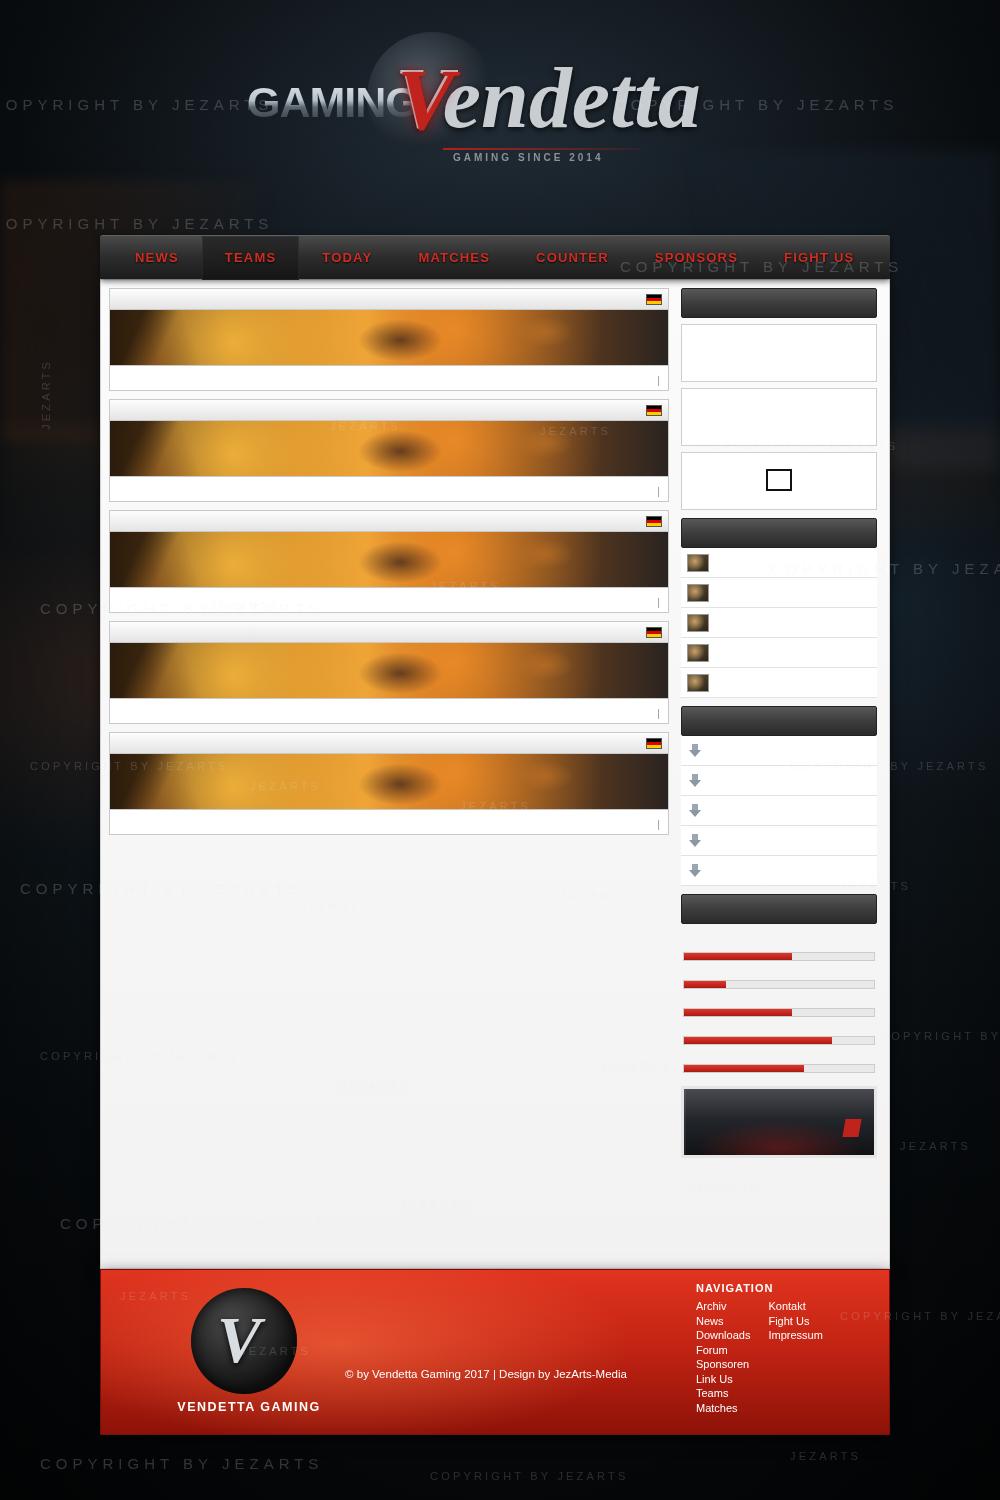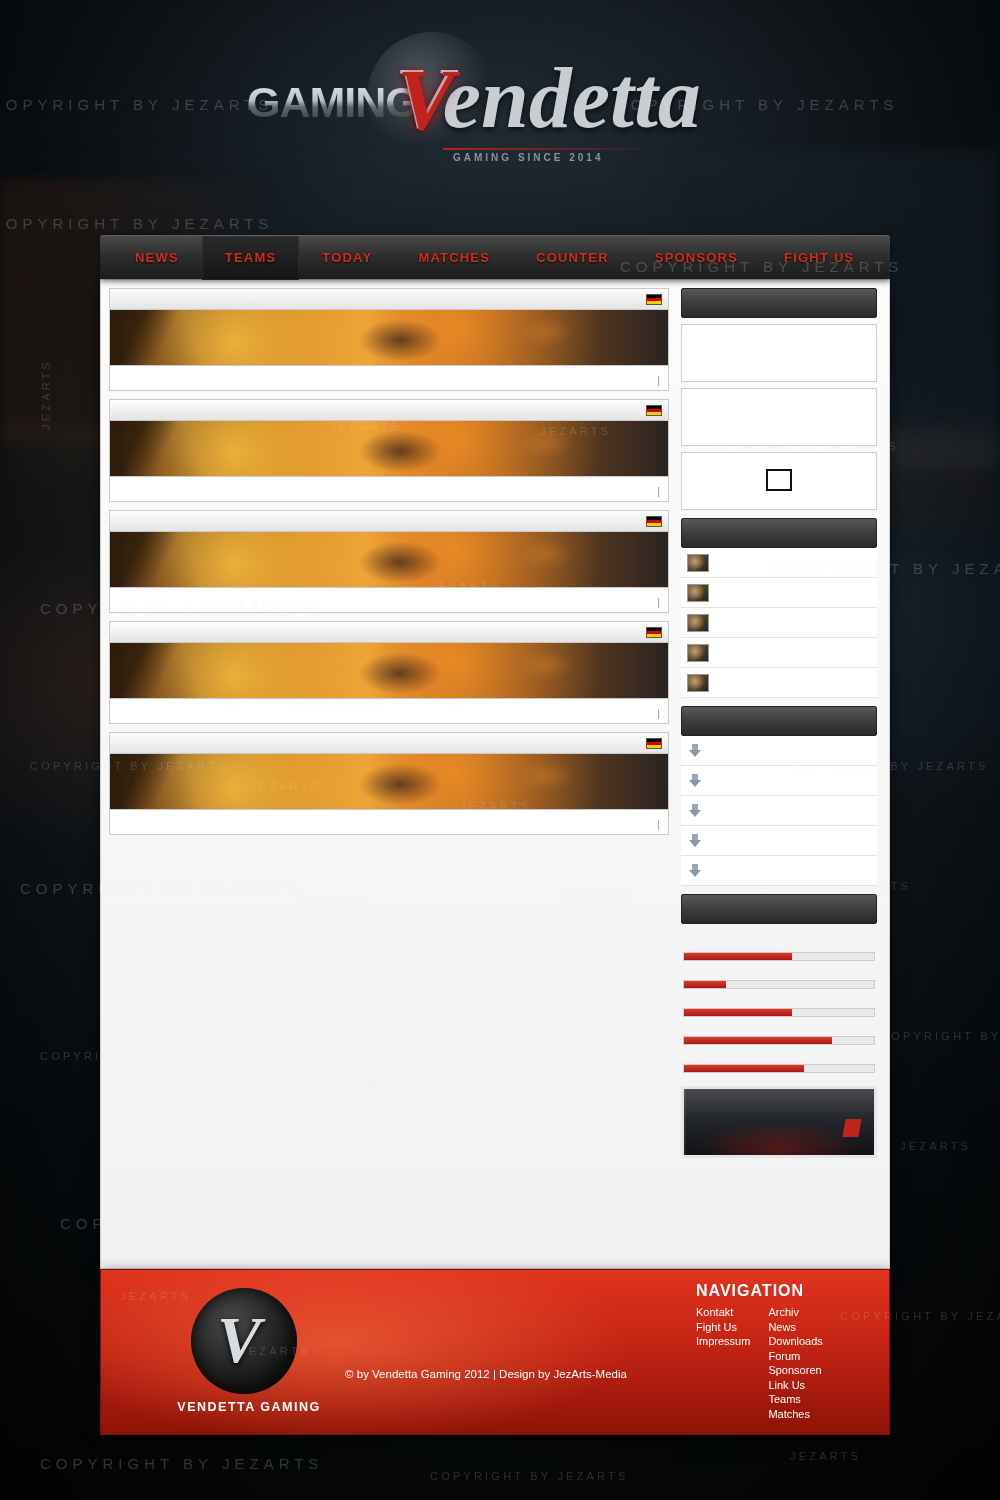--- a/index.html
+++ b/index.html
@@ -258,21 +258,21 @@
     color:#fff; font-size:11.5px;
   }
   .f-counter {
     position:absolute; left:210px; top:124px; width:350px; height:22px;
     background: linear-gradient(180deg,#8e1208,#6d0c05);
     display:flex; align-items:center; border:1px solid #6a0d05;
   }
   .f-counter .lbl { width:86px; color:#f0c9c4; font-size:10.5px; font-weight:bold; letter-spacing:1px; padding-left:8px;}
   .f-counter .val { flex:1; text-align:center; color:#fff; font-size:10.5px; }
   .f-nav { position:absolute; left:595px; top:12px; width:190px; }
-  .f-nav-title { color:#fff; font-size:16px; font-weight:bold; letter-spacing:1px; margin-bottom:6px; }
+  .f-nav-title { color:#fff; font-size:11px; font-weight:bold; letter-spacing:1px; margin-bottom:6px; }
   .f-nav-cols { display:flex; gap:18px; }
   .f-nav-col { display:flex; flex-direction:column; gap:2.5px; }
   .f-nav-link { color:#fff; font-size:11px; text-decoration:none; cursor:pointer; }
 </style>
 </head>
 <body>
 
 <div id="page">
   <div class="bgstreak s1"></div>
   <div class="bgstreak s2"></div>
@@ -511,38 +511,38 @@
         </div>
       </div>
   </div>
 
   <div id="footer">
     <div class="f-logo">
       <div class="f-orb"></div>
       <div class="f-v">V</div>
       <div class="f-name">VENDETTA GAMING</div>
     </div>
-    <div class="f-copy">© by Vendetta Gaming 2012 | Design by JezArts-Media</div>
+    <div class="f-copy">© by Vendetta Gaming 2017 | Design by JezArts-Media</div>
     <div class="f-nav">
       <div class="f-nav-title">NAVIGATION</div>
       <div class="f-nav-cols">
-        <div class="f-nav-col" id="fcol2">
-            <a class="f-nav-link">Kontakt</a>
-            <a class="f-nav-link">Fight Us</a>
-            <a class="f-nav-link">Impressum</a>
-          </div>
         <div class="f-nav-col" id="fcol1">
             <a class="f-nav-link">Archiv</a>
             <a class="f-nav-link">News</a>
             <a class="f-nav-link">Downloads</a>
             <a class="f-nav-link">Forum</a>
             <a class="f-nav-link">Sponsoren</a>
             <a class="f-nav-link">Link Us</a>
             <a class="f-nav-link">Teams</a>
             <a class="f-nav-link">Matches</a>
+          </div>
+        <div class="f-nav-col" id="fcol2">
+            <a class="f-nav-link">Kontakt</a>
+            <a class="f-nav-link">Fight Us</a>
+            <a class="f-nav-link">Impressum</a>
           </div>
       </div>
     </div>
   </div>
 
   <div class="wm-layer" id="wm-layer">
       <div class="wm big" style="left: -10px; top: 96px;">COPYRIGHT  BY  JEZARTS</div>
       <div class="wm big" style="left: 615px; top: 96px;">COPYRIGHT  BY  JEZARTS</div>
       <div class="wm big" style="left: -10px; top: 215px;">COPYRIGHT  BY  JEZARTS</div>
       <div class="wm big" style="left: 620px; top: 258px;">COPYRIGHT  BY  JEZARTS</div>

